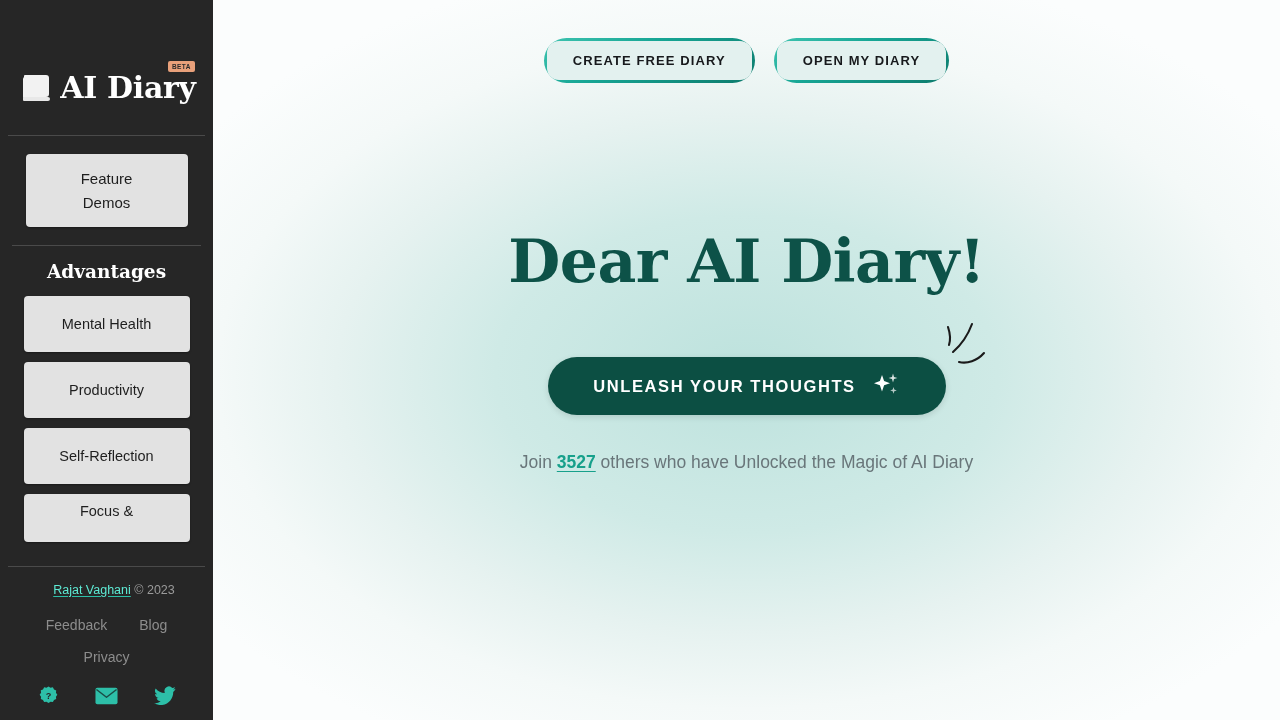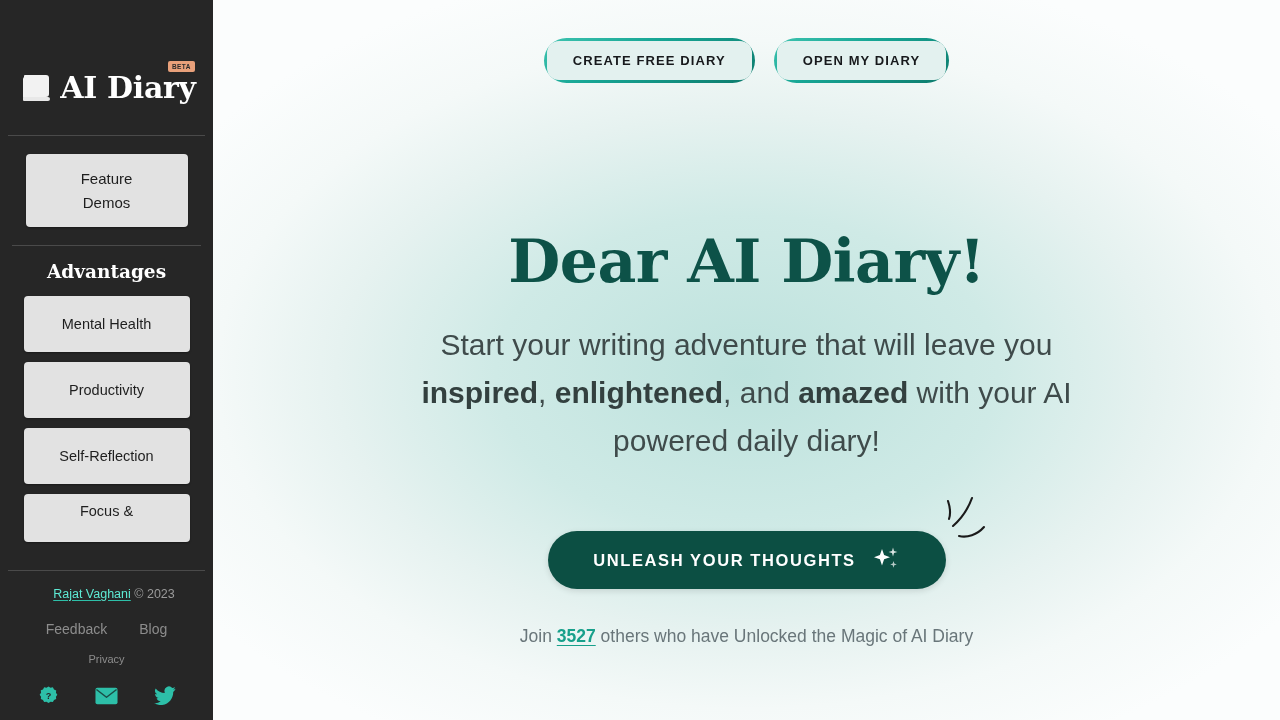--- a/index.html
+++ b/index.html
@@ -93,21 +93,21 @@
   }
   .copyright a {
     color:#5eead4; text-decoration:underline;
     text-decoration-color:#2dbfa8; text-underline-offset:2px;padding-left:15px;
   }
   .foot-links {
     display:flex; justify-content:center; gap:32px;
     font-size:14px; margin-bottom:16px;
   }
   .foot-links a, .foot-center a { color:#8d8d8d; text-decoration:none; cursor:pointer; }
-  .foot-center { text-align:center; font-size:11px; margin-bottom:20px; }
+  .foot-center { text-align:center; font-size:14px; margin-bottom:20px; }
   .socials { display:flex; justify-content:center; gap:36px; align-items:center; }
   .socials svg { display:block; cursor:pointer; }
 
   
   .main {
     flex:1 1 auto; height:720px; position:relative;
     background:
       radial-gradient(ellipse 62% 58% at 50% 52%, #bde2dd 0%, #cfeae6 38%, #e6f2f0 62%, #f4f9f8 80%, #fbfdfd 100%);
     display:flex; flex-direction:column; align-items:center;
     overflow:hidden;
@@ -245,21 +245,20 @@
     <div class="ghost-btn">
       <div class="ghost-btn-inner">CREATE FREE DIARY</div>
     </div>
     <div class="ghost-btn">
       <div class="ghost-btn-inner">OPEN MY DIARY</div>
     </div>
   </div>
 
   <h1 class="hero-title">Dear AI Diary!</h1>
 
-  <p class="hero-sub"><span>Start your writing adventure that will leave you </span><b>inspired</b><span>, </span><b>enlightened</b><span>, and </span><b>amazed</b><span> with your AI powered daily diary!</span></p>
 
   <div class="cta-wrap">
     <div class="cta">
       <span>UNLEASH YOUR THOUGHTS</span>
       <span>
         <svg width="28" height="28" viewBox="0 0 28 28">
           <path fill="#ffffff" d="M10 5 L12.1 11.1 L18 13.2 L12.1 15.3 L10 21.4 L7.9 15.3 L2 13.2 L7.9 11.1 Z"></path>
           <path fill="#ffffff" opacity=".85" d="M21 3.5 L22 7 L25.4 8 L22 9 L21 12.4 L20 9 L16.6 8 L20 7 Z"></path>
           <path fill="#ffffff" opacity=".7" d="M21.5 17 L22.3 19.6 L24.8 20.4 L22.3 21.2 L21.5 23.7 L20.7 21.2 L18.2 20.4 L20.7 19.6 Z"></path>
         </svg>

